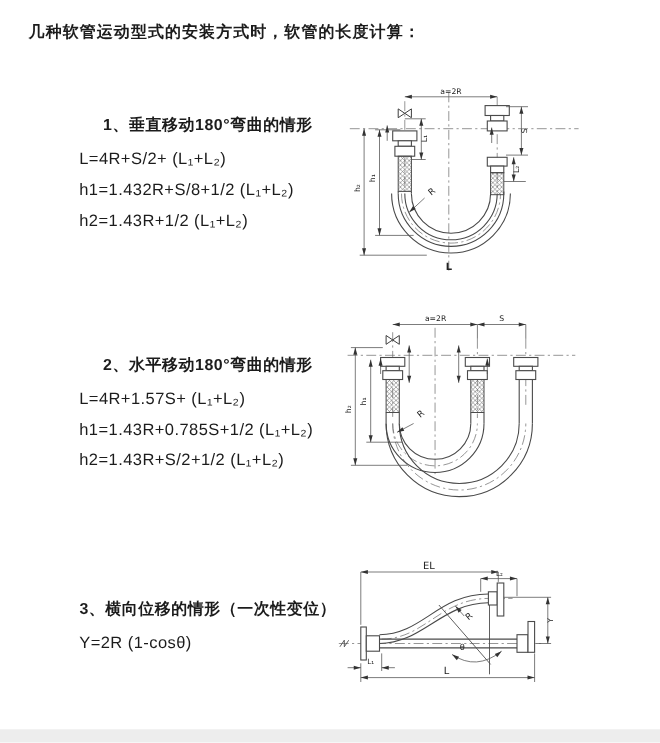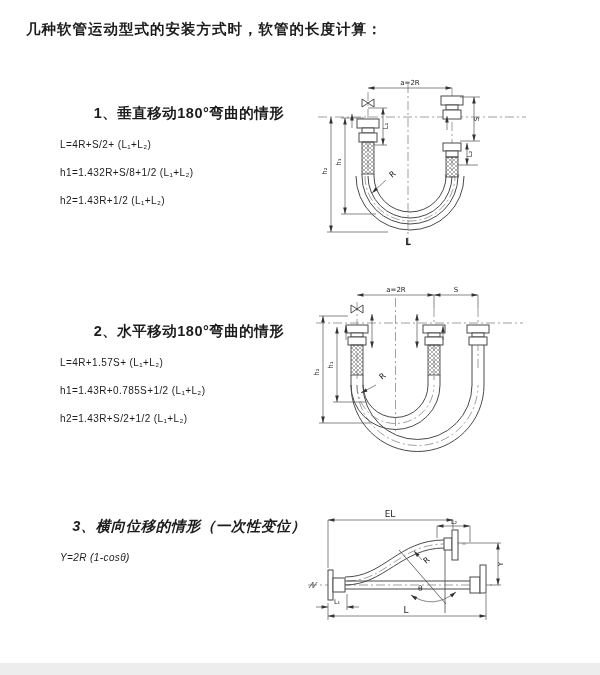--- a/index.html
+++ b/index.html
@@ -7,23 +7,23 @@
     width:600px;height:675px;position:relative;background:#ffffff;overflow:hidden;
     font-family:"Liberation Sans","DejaVu Sans",sans-serif;color:#1c1c1c;
   }
   .abs{position:absolute;}
   #doc-title{
     left:26px;top:20px;font-size:14.5px;font-weight:bold;letter-spacing:1px;
   }
   .section{left:44px;width:290px;}
   #section-1{top:104px;}
   #section-2{top:322px;}
-  #section-3{top:517px;font-style:italic;}
+  #section-3{top:544px;}
   .sec-heading{font-size:14.5px;font-weight:bold;letter-spacing:0.5px;margin:0 0 8px 0;text-align:center;}
-  .formula{font-size:10px;font-weight:500;letter-spacing:0.4px;margin:0 0 0 16px;
+  .formula{font-size:15px;font-weight:500;letter-spacing:0.4px;margin:0 0 0 28px;
     height:28px;line-height:28px;white-space:nowrap;}
   .diag{position:absolute;}
   svg text{font-family:"DejaVu Sans","Liberation Sans",sans-serif;fill:#222;}
   .bottom-edge{left:0;top:663px;width:600px;height:12px;background:#ededed;}
 </style>
 </head>
 <body>
 
 <svg width="0" height="0" style="position:absolute" aria-hidden="true">
   <defs>

